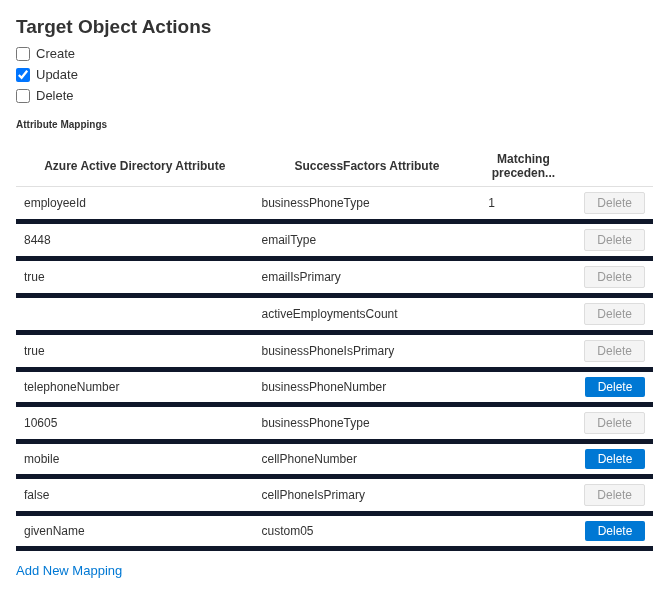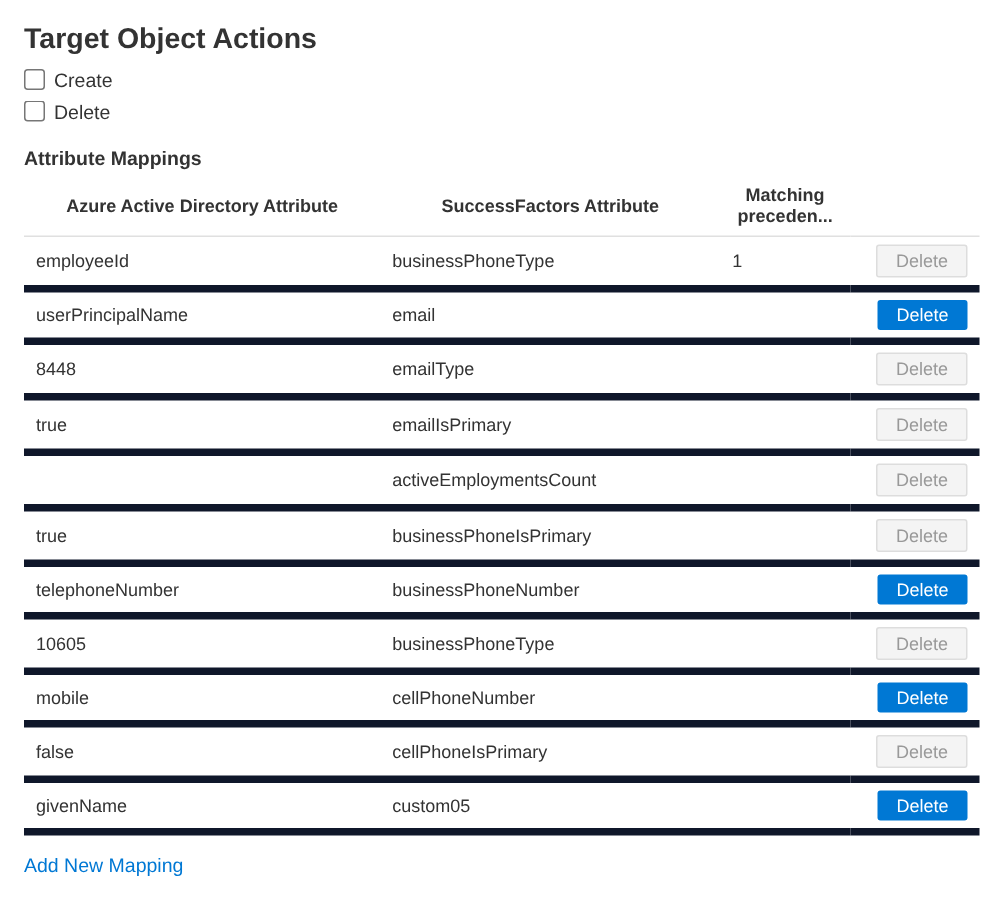--- a/index.html
+++ b/index.html
@@ -13,40 +13,40 @@
       padding: 16px;
     }
     .section-title {
       font-size: 19px;
       font-weight: 600;
       margin-bottom: 8px;
       color: #333;
     }
     .checkbox-row {
       display: flex;
-      align-items: flex-start;
+      align-items: flex-end;
       margin-bottom: 6px;
       gap: 6px;
     }
     .checkbox-row input[type="checkbox"] {
       width: 14px;
       height: 14px;
       cursor: pointer;
     }
     .checkbox-label {
       font-size: 13px;
       color: #333;
     }
     .attr-mappings-section {
       margin-top: 16px;
     }
     .attr-mappings-title {
-      font-size: 13px;
+      font-size: 10px;
       font-weight: 600;
-      margin-bottom: 4px;
+      margin-bottom: 16px;
     }
     .attr-mappings-desc {
       font-size: 12px;
       color: #555;
       margin-bottom: 10px;
     }
     .mappings-table {
       width: 100%;
       border-collapse: collapse;
     }
@@ -101,20 +101,24 @@
 </head>
 <body>
 
 <div>
   <div class="section-title">Target Object Actions</div>
 
   <div id="checkboxes-container">
       <div class="checkbox-row">
         <input type="checkbox" id="create" style="">
         <label for="create" class="checkbox-label">Create</label>
+      </div>
+      <div class="checkbox-row">
+        <input type="checkbox" id="update" checked="" style="">
+        <label for="update" class="checkbox-label">Update</label>
       </div>
       <div class="checkbox-row">
         <input type="checkbox" id="delete" style="">
         <label for="delete" class="checkbox-label">Delete</label>
       </div>
     </div>
 </div>
 
 <div class="attr-mappings-section">
   <div class="attr-mappings-title">Attribute Mappings</div>
@@ -129,26 +133,20 @@
       </tr>
     </thead>
     <tbody id="mappings-tbody">
     <tr>
           <td class="col-aad">employeeId</td>
           <td class="col-sf">businessPhoneType</td>
           <td class="col-match">1</td>
           <td class="col-action"><button class="btn-delete-inactive" disabled="">Delete</button></td>
         </tr>
         <tr>
-          <td class="col-aad">userPrincipalName</td>
-          <td class="col-sf">email</td>
-          <td class="col-match"></td>
-          <td class="col-action"><button class="btn-delete-active">Delete</button></td>
-        </tr>
-        <tr>
           <td class="col-aad">8448</td>
           <td class="col-sf">emailType</td>
           <td class="col-match"></td>
           <td class="col-action"><button class="btn-delete-inactive" disabled="">Delete</button></td>
         </tr>
         <tr>
           <td class="col-aad">true</td>
           <td class="col-sf">emailIsPrimary</td>
           <td class="col-match"></td>
           <td class="col-action"><button class="btn-delete-inactive" disabled="">Delete</button></td>

